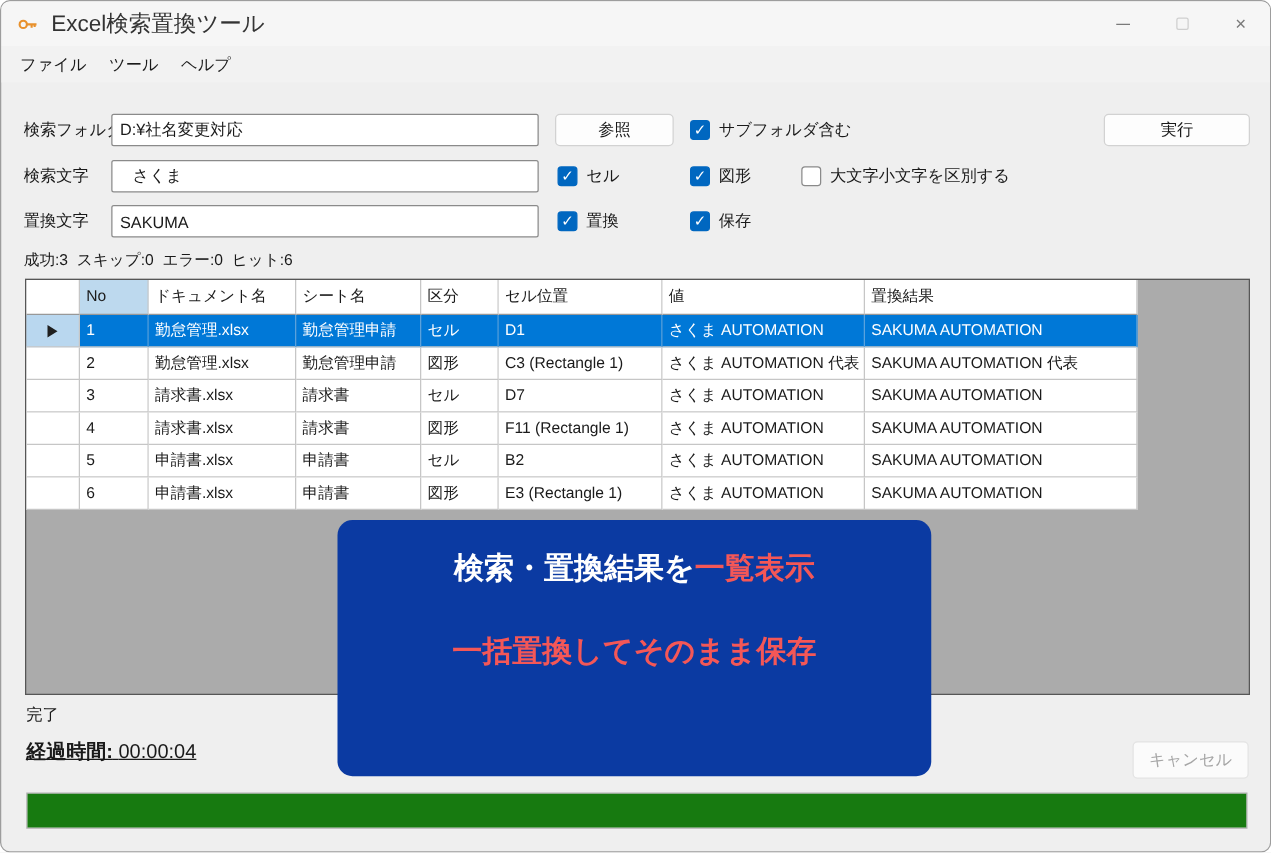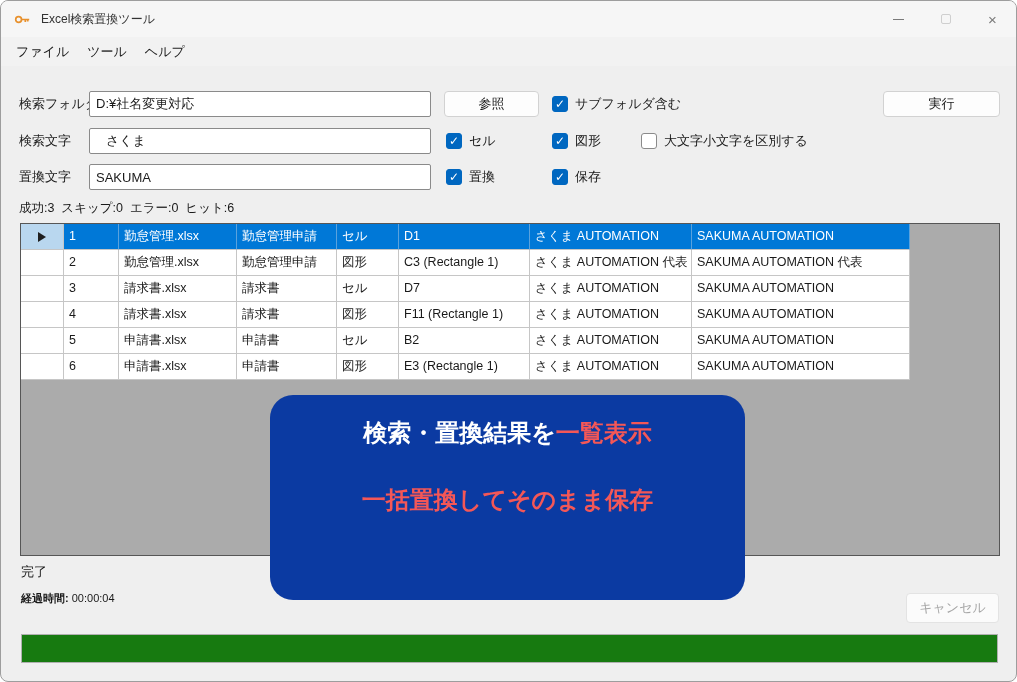--- a/index.html
+++ b/index.html
@@ -6,21 +6,21 @@
     --accent:#0067c0; --sel:#0078d7; --hl:#bdd9ee; --overlay:#0b3aa2;
     --red:#f45757; --green:#177a10; --gridbg:#ababab;
   }
   *{margin:0;padding:0;box-sizing:border-box;}
   body{background:#ffffff;font-family:"Liberation Sans","DejaVu Sans",sans-serif;color:#1a1a1a;}
   .window{position:relative;width:1017px;height:682px;background:#efefef;border:1px solid #9d9d9d;
           border-radius:8px;overflow:hidden;}
   
   .titlebar{position:absolute;left:0;top:0;width:100%;height:36px;background:#f6f6f6;}
   .key-icon{position:absolute;left:13px;top:10px;width:17px;height:17px;}
-  .title-text{position:absolute;left:40px;top:0;line-height:36px;font-size:12px;color:#333;}
+  .title-text{position:absolute;left:40px;top:0;line-height:36px;font-size:18px;color:#333;}
   .win-btns{position:absolute;right:0;top:0;height:36px;display:flex;}
   .win-btn{width:47px;height:36px;display:flex;align-items:center;justify-content:center;color:#7a7a7a;}
   .min-glyph{display:block;width:11px;height:0;border-top:1px solid #7a7a7a;}
   .max-glyph{display:block;width:10px;height:10px;border:1px solid #cfcfcf;border-radius:2px;}
   .close-glyph{font-size:15px;color:#7a7a7a;line-height:1;}
   
   .menubar{position:absolute;left:0;top:36px;width:100%;height:29px;background:#f2f2f2;display:flex;align-items:center;padding-left:6px;}
   .menu-item{padding:0 9px;font-size:13px;height:100%;display:flex;align-items:center;color:#1a1a1a;}
   
   .flabel{position:absolute;left:18px;font-size:13px;line-height:26px;}
@@ -42,30 +42,30 @@
   .g-row{display:flex;}
   .g-cell{flex:none;height:26px;line-height:25px;background:#fff;border-right:1px solid #c6c6c6;
           border-bottom:1px solid #c6c6c6;padding:0 2px 0 5px;font-size:12.5px;white-space:pre;overflow:hidden;}
   .g-head{height:28px;line-height:27px;border-bottom:1px solid #989898;}
   .g-hl{background:var(--hl);}
   .g-selrow .g-cell:not(.g-selcell){background:var(--sel);color:#fff;border-right-color:#5aa2dd;}
   .g-selcell{display:flex;align-items:center;justify-content:center;padding:0;}
   .g-selcell-active{background:#b9d7ef;}
   .tri{width:0;height:0;border-left:8px solid #1f1f1f;border-top:5px solid transparent;border-bottom:5px solid transparent;}
   
-  .overlay{position:absolute;left:269px;top:394px;width:475px;height:205px;background:var(--overlay);
-           border-radius:23px;z-index:5;}
+  .overlay{position:absolute;left:269px;top:415px;width:475px;height:205px;background:var(--overlay);
+           border-radius:12px;z-index:5;}
   .ov-line{position:absolute;left:0;width:100%;text-align:center;font-weight:bold;white-space:nowrap;}
   .ov1{top:22px;font-size:24px;color:#fff;}
   .ov1 .ov-red{color:var(--red);}
   .ov2{top:89px;font-size:24px;color:var(--red);text-align:center;}
   .ov3{top:161px;font-size:19px;color:#fff;}
   
   .status-done{position:absolute;left:20px;top:562px;font-size:13px;}
-  .elapsed{position:absolute;left:20px;top:590px;font-size:11px;}
+  .elapsed{position:absolute;left:20px;top:590px;font-size:16px;text-decoration:underline;}
   .elapsed b{font-weight:700;}
   .cancel-btn{position:absolute;left:905px;top:592px;width:93px;height:30px;background:#fbfbfb;
               border:1px solid #e3e3e3;border-radius:4px;font-size:13px;font-family:inherit;color:#a6a6a6;}
   .progress{position:absolute;left:20px;top:633px;width:977px;height:29px;background:#e6e6e6;
             border:1px solid #b0b0b0;}
   .progress-fill{height:100%;background:var(--green);width:0;}
 </style>
 </head>
 <body>
 
@@ -128,20 +128,30 @@
   </div>
   <div class="cbwrap" style="left:551px;top:163px">
     <span class="cb on"></span>
     <span class="cblabel">保存</span>
   </div>
 
   <div class="stats">成功:3  スキップ:0  エラー:0  ヒット:6</div>
 
   <div class="gridview">
     <div id="grid-table">
+        <div class="g-row">
+          <div class="g-cell g-head g-selcell" style="width: 43px;"></div>
+          <div class="g-cell g-head g-hl" style="width: 55px;">No</div>
+          <div class="g-cell g-head" style="width: 118px;">ドキュメント名</div>
+          <div class="g-cell g-head" style="width: 100px;">シート名</div>
+          <div class="g-cell g-head" style="width: 62px;">区分</div>
+          <div class="g-cell g-head" style="width: 131px;">セル位置</div>
+          <div class="g-cell g-head" style="width: 162px;">値</div>
+          <div class="g-cell g-head" style="width: 218px;">置換結果</div>
+        </div>
         <div class="g-row g-selrow">
           <div class="g-cell g-selcell g-selcell-active" style="width: 43px;"><span class="tri"></span></div>
           <div class="g-cell" style="width: 55px;">1</div>
           <div class="g-cell" style="width: 118px;">勤怠管理.xlsx</div>
           <div class="g-cell" style="width: 100px;">勤怠管理申請</div>
           <div class="g-cell" style="width: 62px;">セル</div>
           <div class="g-cell" style="width: 131px;">D1</div>
           <div class="g-cell" style="width: 162px;">さくま AUTOMATION</div>
           <div class="g-cell" style="width: 218px;">SAKUMA AUTOMATION</div>
         </div>

